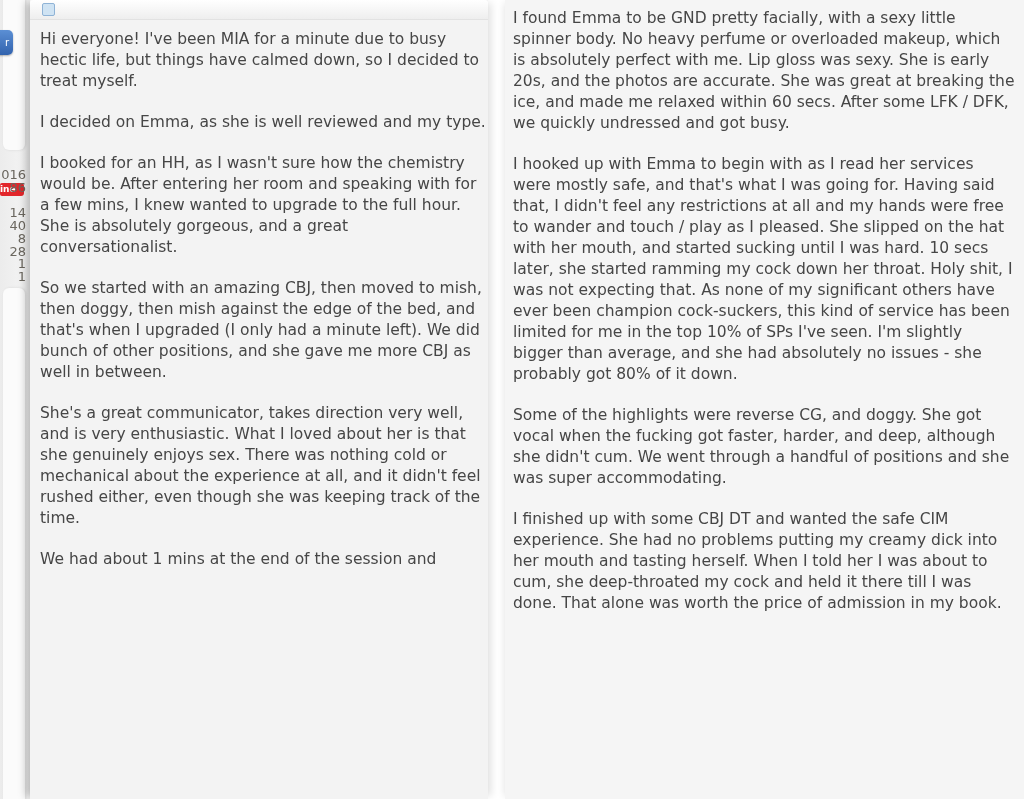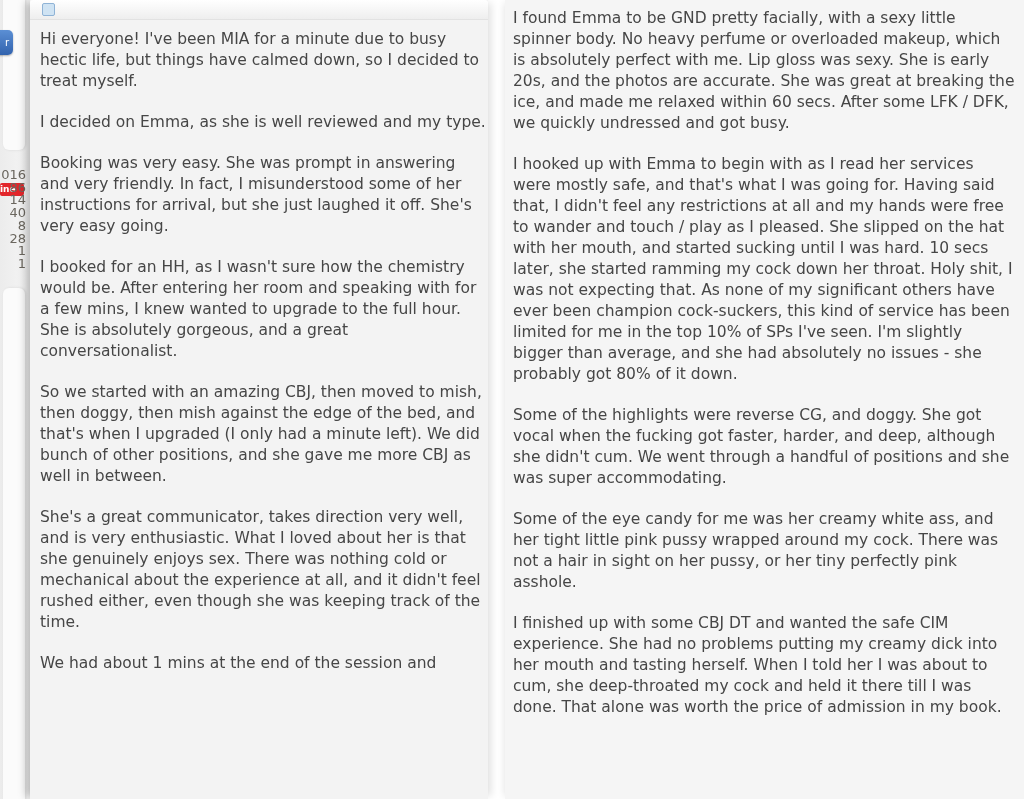--- a/index.html
+++ b/index.html
@@ -36,21 +36,21 @@
     color: #fff; font-size: 9px; font-weight: bold;
     line-height: 13px; text-align: right; padding-right: 19px;
     box-sizing: border-box;
     margin-top: 27px;
   }
   .rail-nums {
     position: absolute; top: 169px; left: 0; right: 4px;
     text-align: right; color: #6b675f; font-size: 13px;
   }
   .rail-nums .num { line-height: 12.7px; }
-  .rail-nums .group-gap { }
+  .rail-nums .group-gap { margin-top: 13px; }
 
   
   .col {
     position: absolute; top: 0; height: 100%;
     background: #f3f3f3; color: #464646;
   }
   .col-left {
     left: 30px; width: 458px;
     box-shadow: -6px 0 8px -2px rgba(0,0,0,0.25), 6px 0 8px -3px rgba(0,0,0,0.12);
   }
@@ -99,29 +99,27 @@
   </div>
 </div>
 
 <div class="col col-left">
   <div class="col-header">
     <span class="collapse-icon"></span>
   </div>
   <div class="post-text">
     <p>Hi everyone! I've been MIA for a minute due to busy hectic life, but things have calmed down, so I decided to treat myself.</p>
     <p>I decided on Emma, as she is well reviewed and my type.</p>
-    <p>Booking was very easy. She was prompt in answering and very friendly. In fact, I misunderstood some of her instructions for arrival, but she just laughed it off. She's very easy going.</p>
     <p>I booked for an HH, as I wasn't sure how the chemistry would be. After entering her room and speaking with for a few mins, I knew wanted to upgrade to the full hour. She is absolutely gorgeous, and a great conversationalist.</p>
     <p>So we started with an amazing CBJ, then moved to mish, then doggy, then mish against the edge of the bed, and that's when I upgraded (I only had a minute left). We did bunch of other positions, and she gave me more CBJ as well in between.</p>
     <p>She's a great communicator, takes direction very well, and is very enthusiastic. What I loved about her is that she genuinely enjoys sex. There was nothing cold or mechanical about the experience at all, and it didn't feel rushed either, even though she was keeping track of the time.</p>
     <p>We had about 1 mins at the end of the session and</p>
   </div>
 </div>
 
 <div class="col col-right">
   <div class="post-text">
     <p>I found Emma to be GND pretty facially, with a sexy little spinner body. No heavy perfume or overloaded makeup, which is absolutely perfect with me. Lip gloss was sexy. She is early 20s, and the photos are accurate. She was great at breaking the ice, and made me relaxed within 60 secs. After some LFK / DFK, we quickly undressed and got busy.</p>
     <p>I hooked up with Emma to begin with as I read her services were mostly safe, and that's what I was going for. Having said that, I didn't feel any restrictions at all and my hands were free to wander and touch / play as I pleased. She slipped on the hat with her mouth, and started sucking until I was hard. 10 secs later, she started ramming my cock down her throat. Holy shit, I was not expecting that. As none of my significant others have ever been champion cock-suckers, this kind of service has been limited for me in the top 10% of SPs I've seen. I'm slightly bigger than average, and she had absolutely no issues - she probably got 80% of it down.</p>
     <p>Some of the highlights were reverse CG, and doggy. She got vocal when the fucking got faster, harder, and deep, although she didn't cum. We went through a handful of positions and she was super accommodating.</p>
-    <p>Some of the eye candy for me was her creamy white ass, and her tight little pink pussy wrapped around my cock. There was not a hair in sight on her pussy, or her tiny perfectly pink asshole.</p>
     <p>I finished up with some CBJ DT and wanted the safe CIM experience. She had no problems putting my creamy dick into her mouth and tasting herself. When I told her I was about to cum, she deep-throated my cock and held it there till I was done. That alone was worth the price of admission in my book.</p>
   </div>
 </div>
 
 </body></html>

